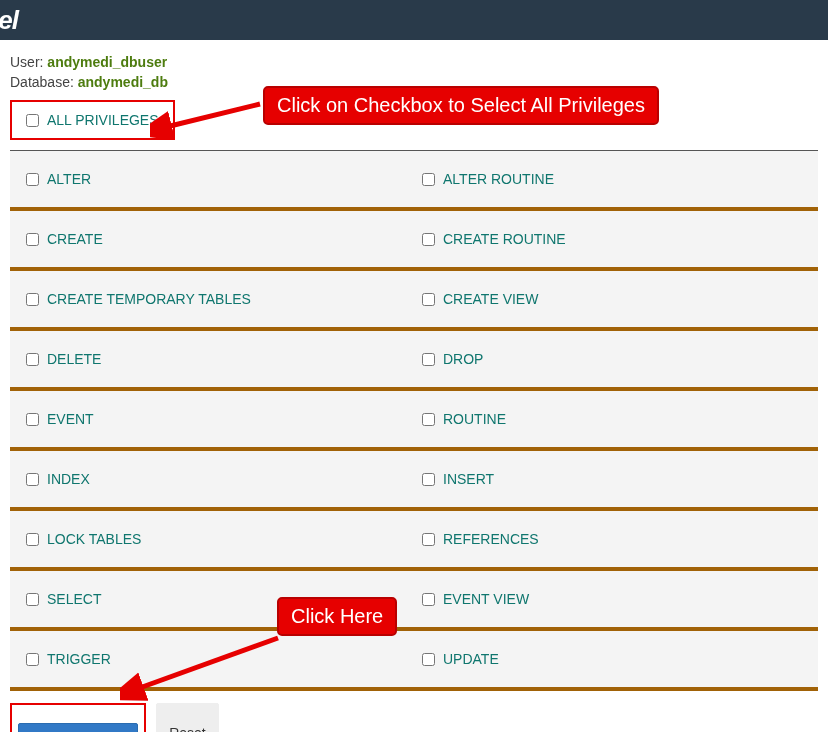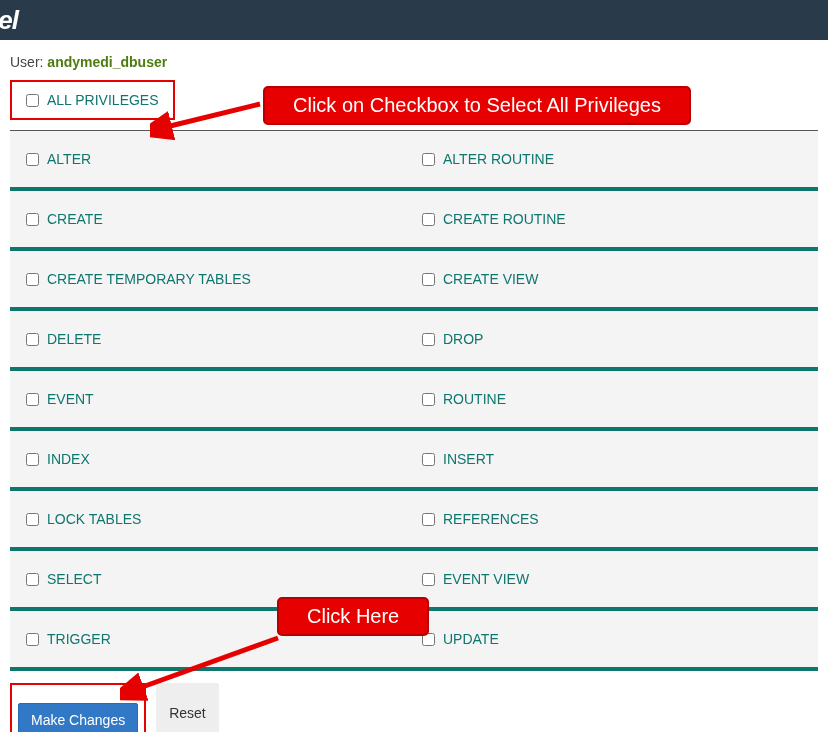--- a/index.html
+++ b/index.html
@@ -61,21 +61,21 @@
     border: none;
     border-top: 1px solid #555;
     margin: 0;
   }
   .priv-grid {
     margin-top: 0;
   }
   .priv-row {
     display: flex;
     background: #f4f4f4;
-    border-bottom: 4px solid #0f766e;
+    border-bottom: 4px solid #a16207;
     padding: 20px 8px;
     align-items: center;
   }
   .priv-col {
     width: 50%;
     padding-left: 8px;
   }
   .btn-row {
     display: flex;
     gap: 10px;
@@ -105,40 +105,43 @@
     padding: 18px 6px 4px 6px;
     display: inline-block;
   }
   
   .callout {
     position: absolute;
     background: #e60000;
     color: #fff;
     border: 2px solid #b90000;
     border-radius: 5px;
-    padding: 6px 28px;
+    padding: 6px 12px;
     font-size: 20px;
     font-family: Arial, sans-serif;
     white-space: nowrap;
   }
   .arrow {
     position: absolute;
     pointer-events: none;
   }
 </style>
 </head>
 <body>
 
 <div class="top-bar">
   <span class="logo-text">anel</span>
 </div>
 
 <div class="content">
   <div class="meta-line">
     <span>User: </span><span class="bold">andymedi_dbuser</span>
+  </div>
+  <div class="meta-line">
+    <span>Database: </span><span class="bold">andymedi_db</span>
   </div>
 
   <div class="all-priv-box">
     <div class="checkbox-row">
       <input type="checkbox" class="check-input" style="">
       <label>ALL PRIVILEGES</label>
     </div>
   </div>
 
   <hr class="sep">

